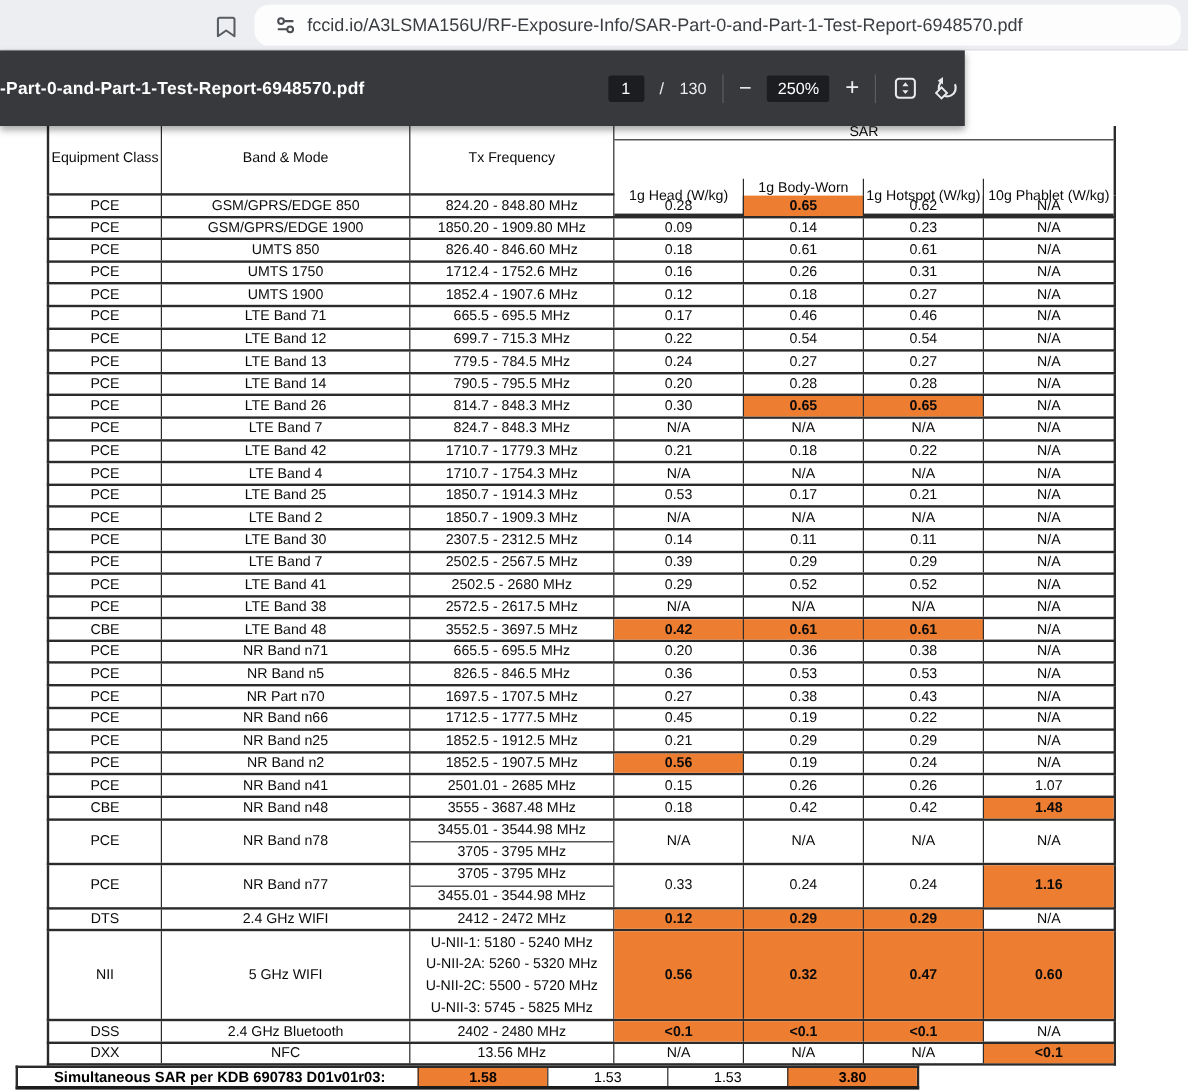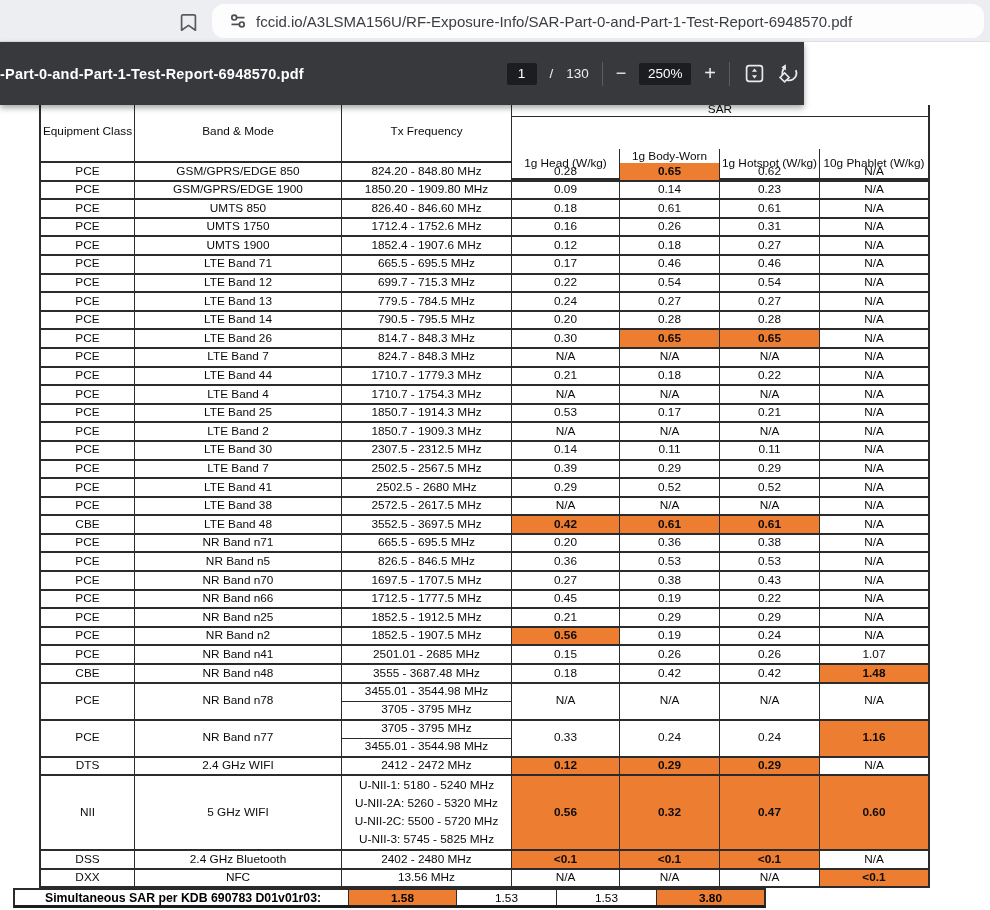--- a/index.html
+++ b/index.html
@@ -258,21 +258,21 @@
           <div class="cell c3">
             <div class="fline">824.7 - 848.3 MHz</div>
           </div>
           <div class="cell c4">N/A</div>
           <div class="cell c5">N/A</div>
           <div class="cell c6">N/A</div>
           <div class="cell c7">N/A</div>
         </div>
         <div class="t-row">
           <div class="cell c1">PCE</div>
-          <div class="cell c2">LTE Band 44</div>
+          <div class="cell c2">LTE Band 42</div>
           <div class="cell c3">
             <div class="fline">1710.7 - 1779.3 MHz</div>
           </div>
           <div class="cell c4">0.21</div>
           <div class="cell c5">0.18</div>
           <div class="cell c6">0.22</div>
           <div class="cell c7">N/A</div>
         </div>
         <div class="t-row">
           <div class="cell c1">PCE</div>
@@ -379,21 +379,21 @@
           <div class="cell c3">
             <div class="fline">826.5 - 846.5 MHz</div>
           </div>
           <div class="cell c4">0.36</div>
           <div class="cell c5">0.53</div>
           <div class="cell c6">0.53</div>
           <div class="cell c7">N/A</div>
         </div>
         <div class="t-row">
           <div class="cell c1">PCE</div>
-          <div class="cell c2">NR Band n70</div>
+          <div class="cell c2">NR Part n70</div>
           <div class="cell c3">
             <div class="fline">1697.5 - 1707.5 MHz</div>
           </div>
           <div class="cell c4">0.27</div>
           <div class="cell c5">0.38</div>
           <div class="cell c6">0.43</div>
           <div class="cell c7">N/A</div>
         </div>
         <div class="t-row">
           <div class="cell c1">PCE</div>

